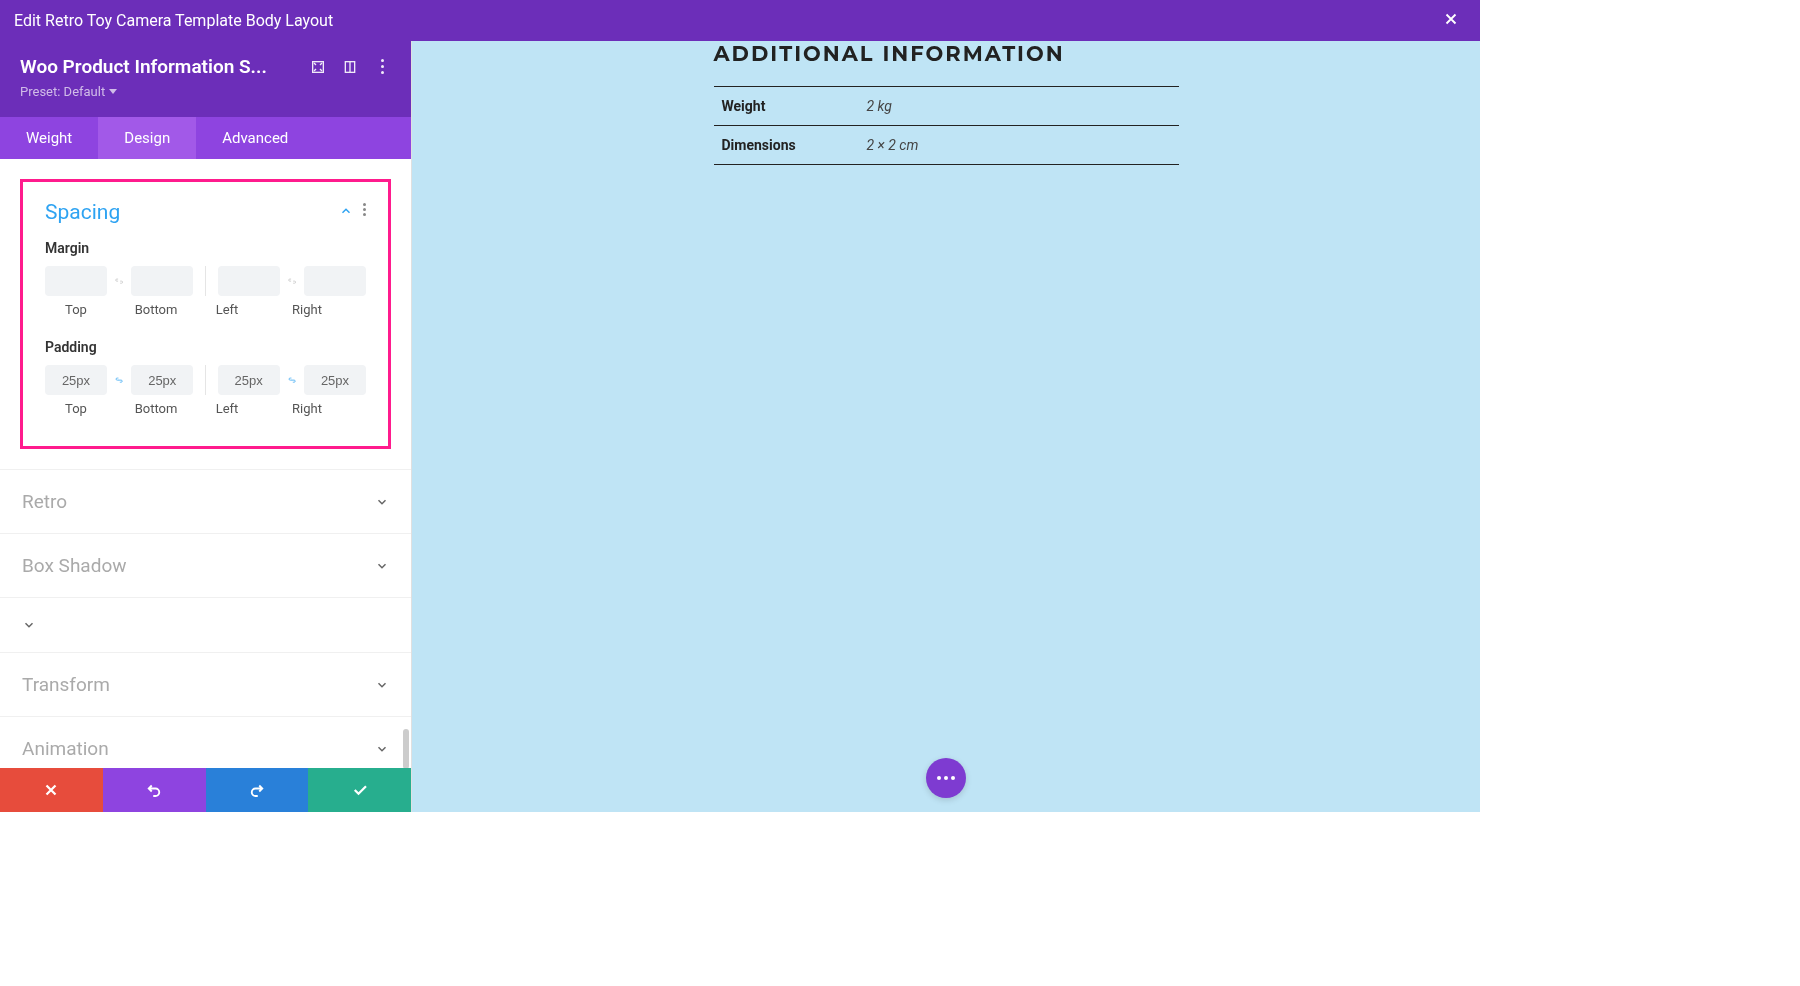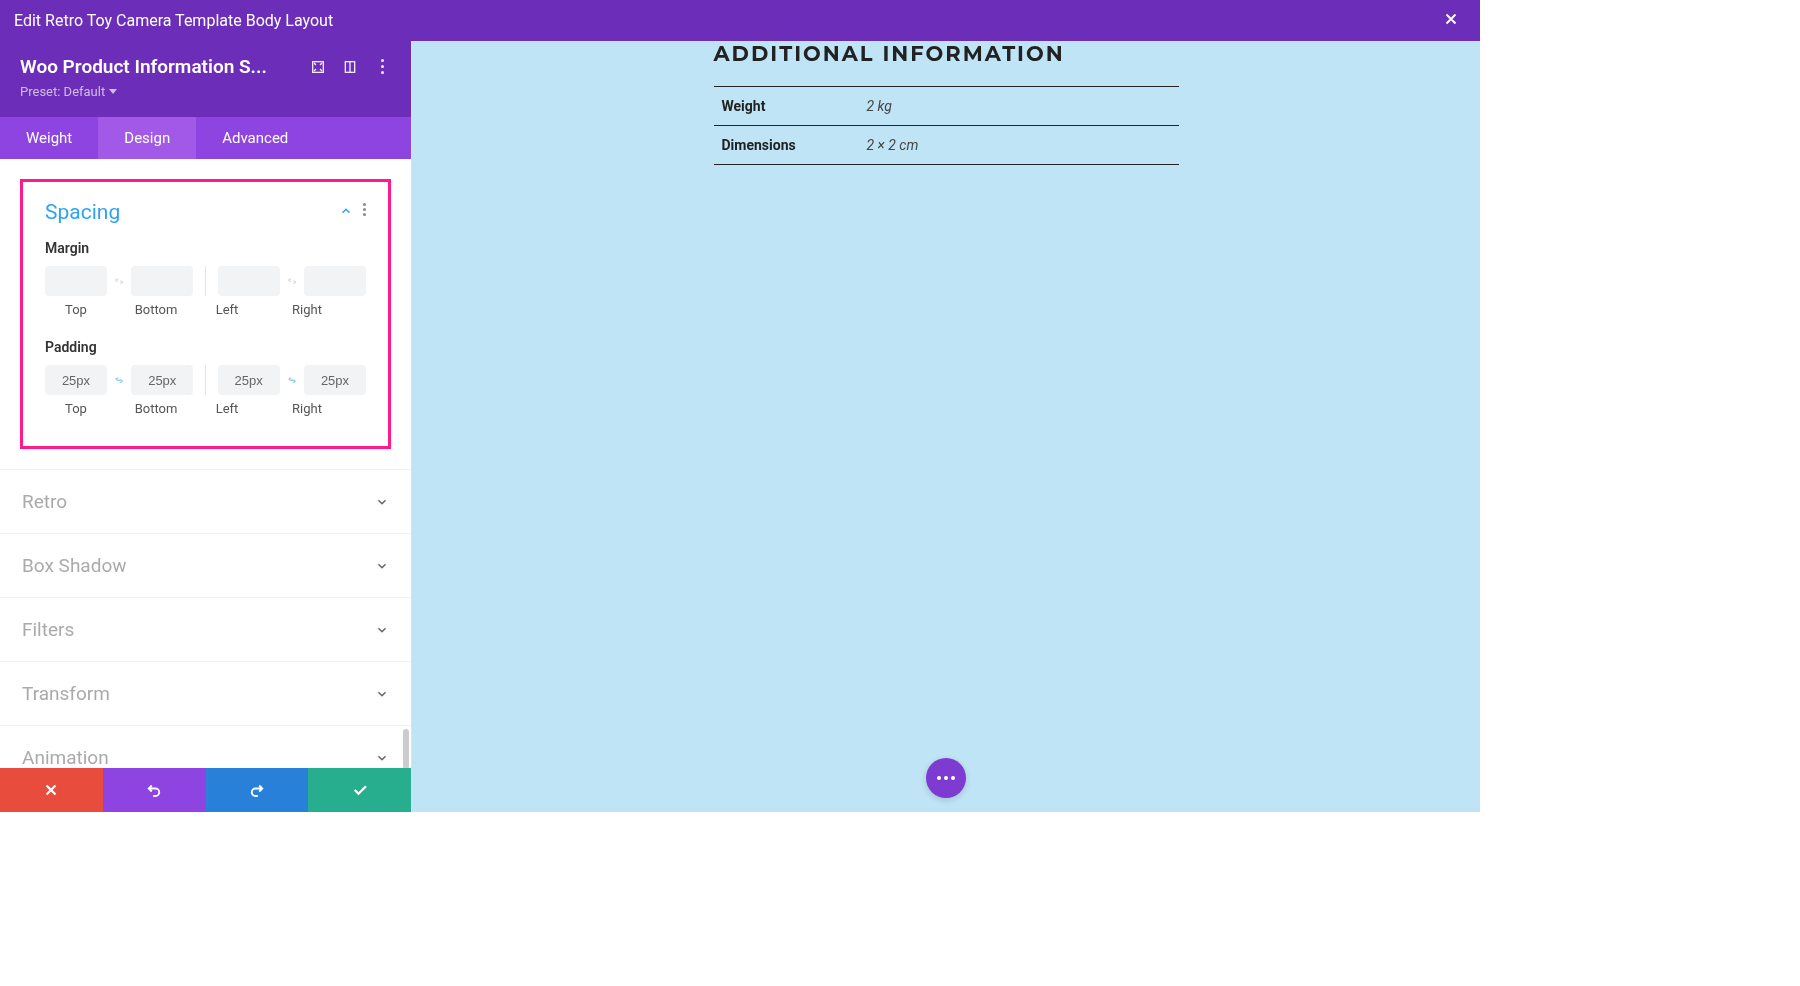--- a/index.html
+++ b/index.html
@@ -211,21 +211,20 @@
               <path d="M6 9l6 6 6-6"></path>
             </svg>
         </div>
         <div class="section-collapsed">
           <div class="section-collapsed-title">Box Shadow</div>
           <svg class="chev-down" viewBox="0 0 24 24" fill="none" stroke="currentColor" stroke-width="2.5">
               <path d="M6 9l6 6 6-6"></path>
             </svg>
         </div>
         <div class="section-collapsed">
-          <div class="section-collapsed-title">Filters</div>
           <svg class="chev-down" viewBox="0 0 24 24" fill="none" stroke="currentColor" stroke-width="2.5">
               <path d="M6 9l6 6 6-6"></path>
             </svg>
         </div>
         <div class="section-collapsed">
           <div class="section-collapsed-title">Transform</div>
           <svg class="chev-down" viewBox="0 0 24 24" fill="none" stroke="currentColor" stroke-width="2.5">
               <path d="M6 9l6 6 6-6"></path>
             </svg>
         </div>

